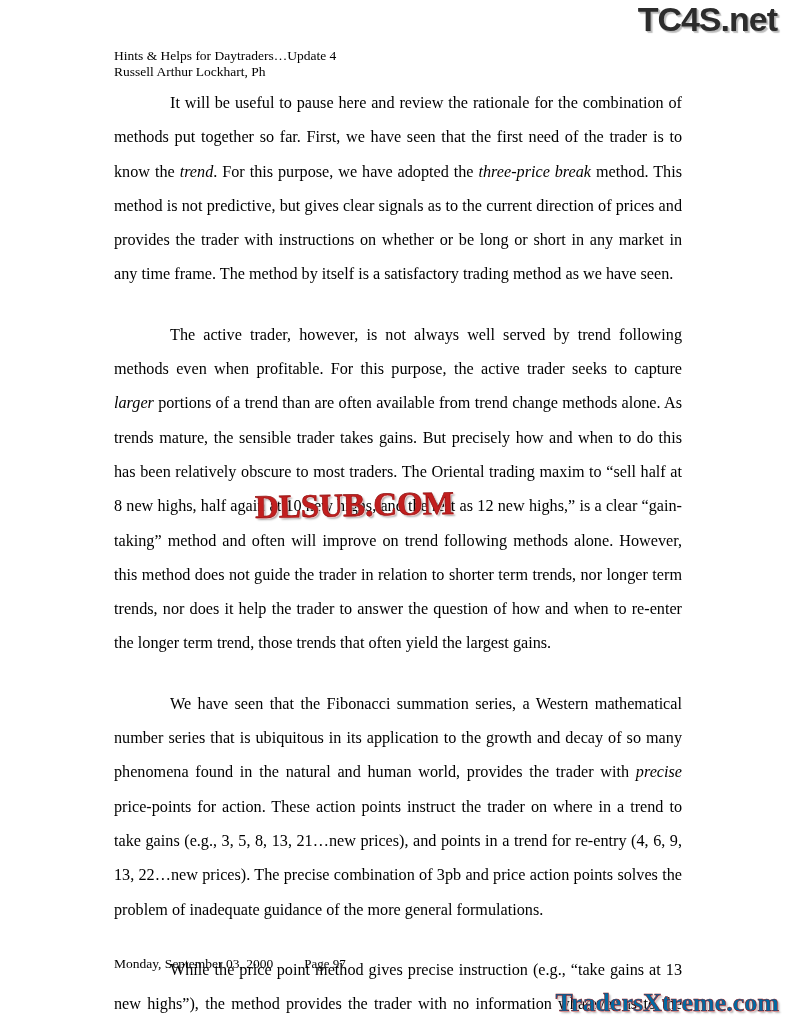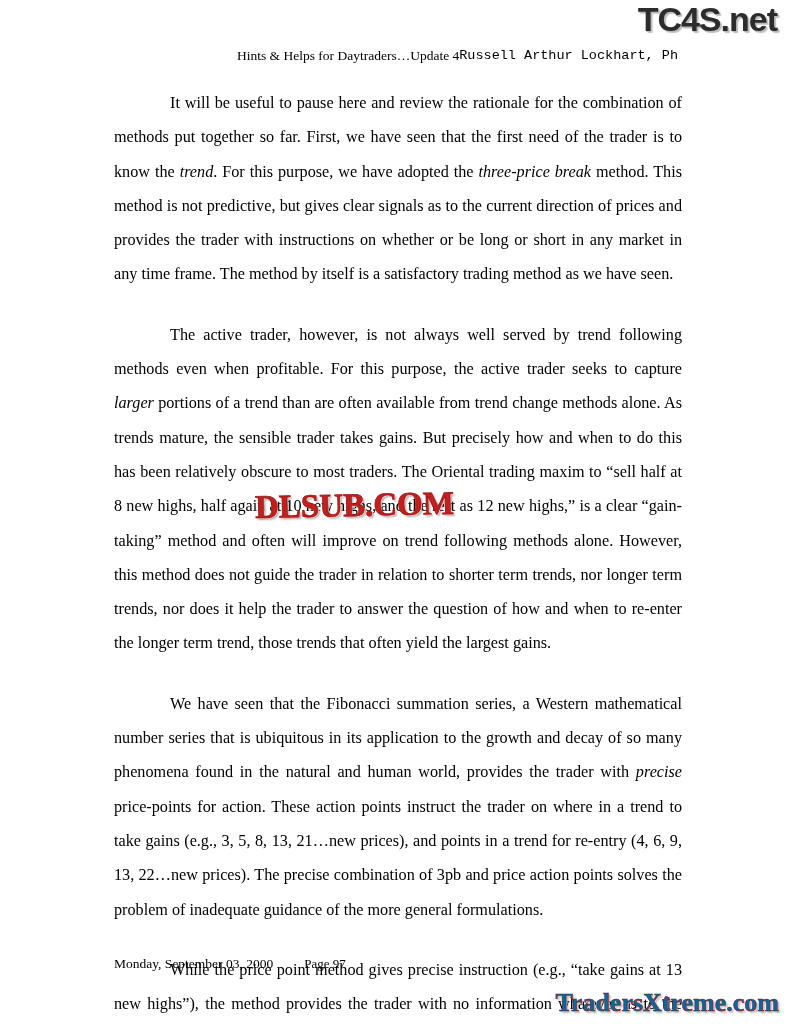--- a/index.html
+++ b/index.html
@@ -69,23 +69,24 @@
   
   .header-row {
     position: absolute;
     top: 48px;
     left: 114px;
     width: 568px;
     display: flex;
     justify-content: flex-end;
     font-size: 13.5px;
     font-family: "Liberation Serif", serif;
+    flex-direction: column;
   }
   .header-left { white-space: nowrap; }
-  .header-right { white-space: nowrap; padding-right: 4px; font-family: Liberation Mono, monospace; }
+  .header-right { white-space: nowrap; padding-right: 4px; }
 
   
   .body-col {
     position: absolute;
     top: 86px;
     left: 114px;
     width: 568px;
   }
   p.para {
     margin: 0 0 26px 0;

